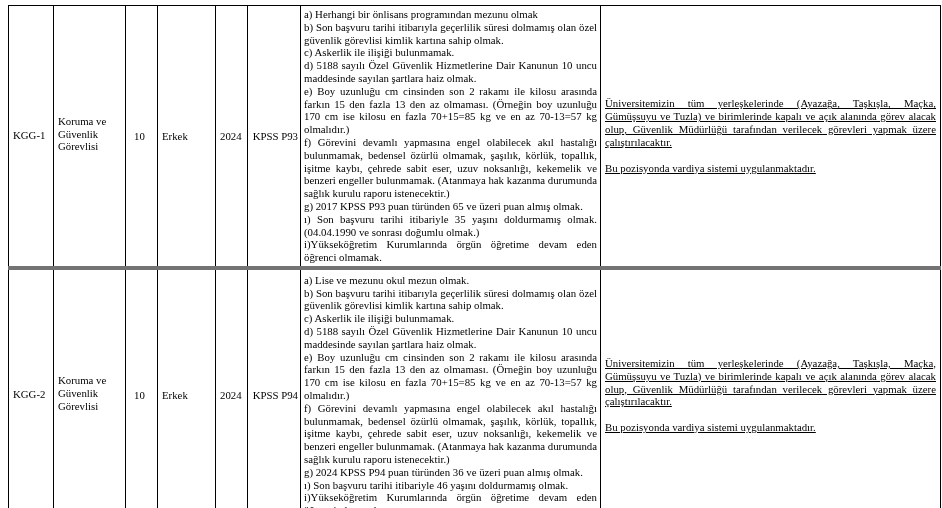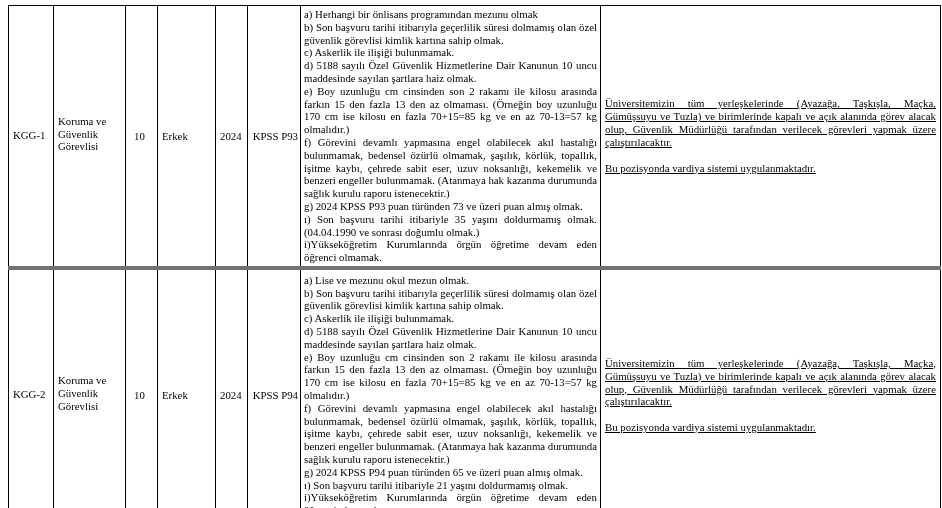--- a/index.html
+++ b/index.html
@@ -78,21 +78,21 @@
         <td class="c-year">2024</td>
         <td class="c-kpss">KPSS P93</td>
         <td class="c-req">
           <div>
               <div class="req-item">a) Herhangi bir önlisans programından mezunu olmak</div>
               <div class="req-item">b) Son başvuru tarihi itibarıyla geçerlilik süresi dolmamış olan özel güvenlik görevlisi kimlik kartına sahip olmak.</div>
               <div class="req-item">c) Askerlik ile ilişiği bulunmamak.</div>
               <div class="req-item">d) 5188 sayılı Özel Güvenlik Hizmetlerine Dair Kanunun 10 uncu maddesinde sayılan şartlara haiz olmak.</div>
               <div class="req-item">e) Boy uzunluğu cm cinsinden son 2 rakamı ile kilosu arasında farkın 15 den fazla 13 den az olmaması. (Örneğin boy uzunluğu 170 cm ise kilosu en fazla 70+15=85 kg ve en az 70-13=57 kg olmalıdır.)</div>
               <div class="req-item">f) Görevini devamlı yapmasına engel olabilecek akıl hastalığı bulunmamak, bedensel özürlü olmamak, şaşılık, körlük, topallık, işitme kaybı, çehrede sabit eser, uzuv noksanlığı, kekemelik ve benzeri engeller bulunmamak. (Atanmaya hak kazanma durumunda sağlık kurulu raporu istenecektir.)</div>
-              <div class="req-item">g) 2024 KPSS P93 puan türünden 73 ve üzeri puan almış olmak.</div>
+              <div class="req-item">g) 2017 KPSS P93 puan türünden 65 ve üzeri puan almış olmak.</div>
               <div class="req-item">ı) Son başvuru tarihi itibariyle 35 yaşını doldurmamış olmak.(04.04.1990 ve sonrası doğumlu olmak.)</div>
               <div class="req-item">i)Yükseköğretim Kurumlarında örgün öğretime devam eden öğrenci olmamak.</div>
             </div>
         </td>
         <td class="c-desc">
           <div>
               <p class="desc-par">Üniversitemizin tüm yerleşkelerinde (Ayazağa, Taşkışla, Maçka, Gümüşsuyu ve Tuzla) ve birimlerinde kapalı ve açık alanında görev alacak olup, Güvenlik Müdürlüğü tarafından verilecek görevleri yapmak üzere çalıştırılacaktır.</p>
               <p class="desc-par">Bu pozisyonda vardiya sistemi uygulanmaktadır.</p>
             </div>
         </td>
@@ -105,22 +105,22 @@
         <td class="c-year">2024</td>
         <td class="c-kpss">KPSS P94</td>
         <td class="c-req">
           <div>
               <div class="req-item">a) Lise ve mezunu okul mezun olmak.</div>
               <div class="req-item">b) Son başvuru tarihi itibarıyla geçerlilik süresi dolmamış olan özel güvenlik görevlisi kimlik kartına sahip olmak.</div>
               <div class="req-item">c) Askerlik ile ilişiği bulunmamak.</div>
               <div class="req-item">d) 5188 sayılı Özel Güvenlik Hizmetlerine Dair Kanunun 10 uncu maddesinde sayılan şartlara haiz olmak.</div>
               <div class="req-item">e) Boy uzunluğu cm cinsinden son 2 rakamı ile kilosu arasında farkın 15 den fazla 13 den az olmaması. (Örneğin boy uzunluğu 170 cm ise kilosu en fazla 70+15=85 kg ve en az 70-13=57 kg olmalıdır.)</div>
               <div class="req-item">f) Görevini devamlı yapmasına engel olabilecek akıl hastalığı bulunmamak, bedensel özürlü olmamak, şaşılık, körlük, topallık, işitme kaybı, çehrede sabit eser, uzuv noksanlığı, kekemelik ve benzeri engeller bulunmamak. (Atanmaya hak kazanma durumunda sağlık kurulu raporu istenecektir.)</div>
-              <div class="req-item">g) 2024 KPSS P94 puan türünden 65 ve üzeri puan almış olmak.</div>
-              <div class="req-item">ı) Son başvuru tarihi itibariyle 21 yaşını doldurmamış olmak.</div>
+              <div class="req-item">g) 2024 KPSS P94 puan türünden 36 ve üzeri puan almış olmak.</div>
+              <div class="req-item">ı) Son başvuru tarihi itibariyle 46 yaşını doldurmamış olmak.</div>
               <div class="req-item">i)Yükseköğretim Kurumlarında örgün öğretime devam eden öğrenci olmamak.</div>
             </div>
         </td>
         <td class="c-desc">
           <div>
               <p class="desc-par">Üniversitemizin tüm yerleşkelerinde (Ayazağa, Taşkışla, Maçka, Gümüşsuyu ve Tuzla) ve birimlerinde kapalı ve açık alanında görev alacak olup, Güvenlik Müdürlüğü tarafından verilecek görevleri yapmak üzere çalıştırılacaktır.</p>
               <p class="desc-par">Bu pozisyonda vardiya sistemi uygulanmaktadır.</p>
             </div>
         </td>
       </tr>

